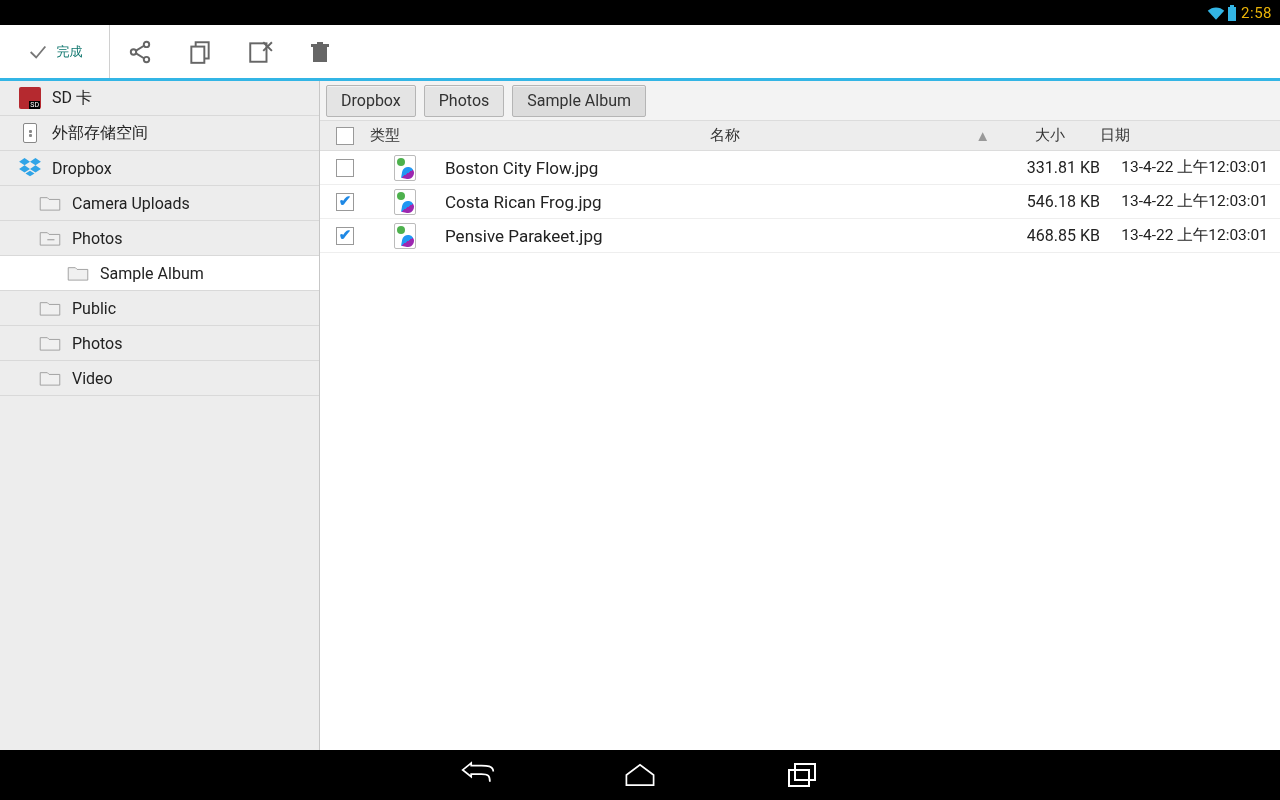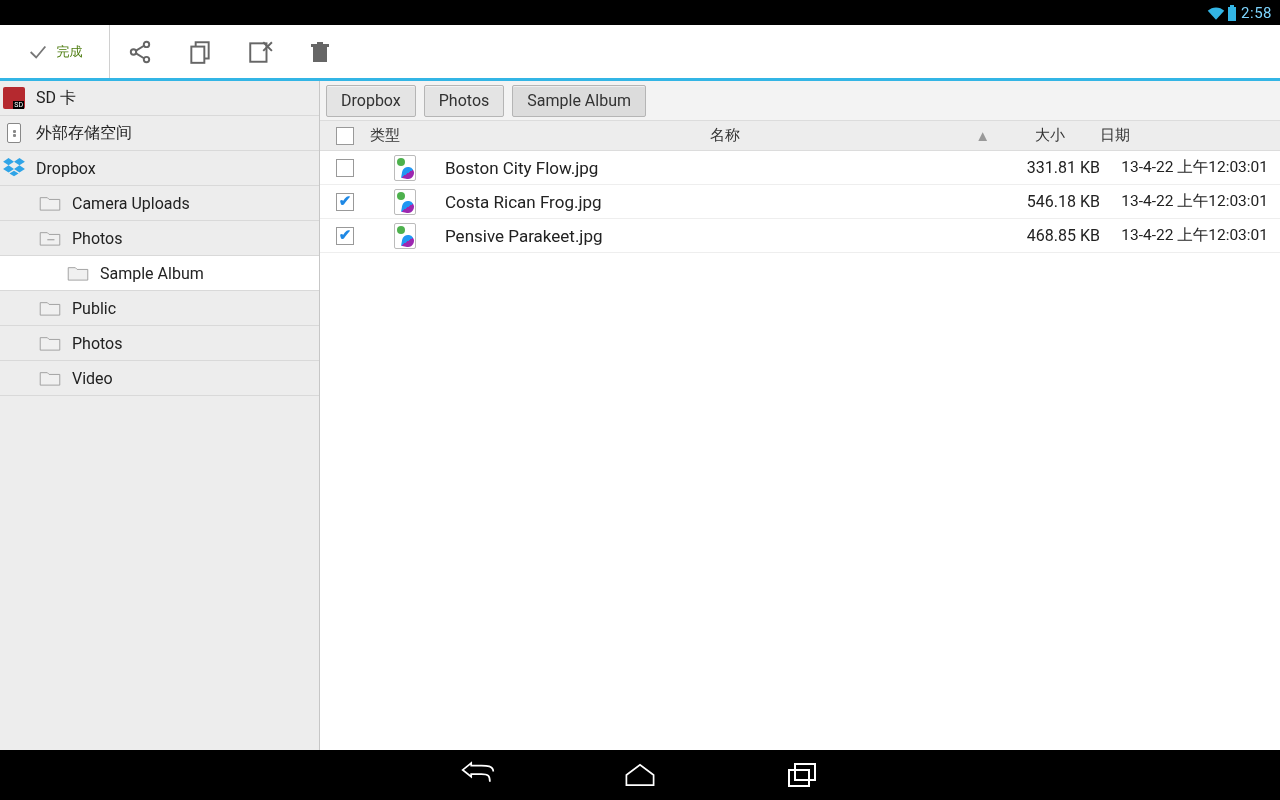--- a/index.html
+++ b/index.html
@@ -1,37 +1,37 @@
 <!DOCTYPE html>
 <html><head>
 <meta charset="utf-8">
 <style>
 * { margin:0; padding:0; box-sizing:border-box; font-family: "Roboto", "Droid Sans", Arial, sans-serif; }
 html,body { width:1280px; height:800px; background:#000; overflow:hidden; }
 
 
-.statusbar { height:25px; background:#000; color:#7dd3fc; display:flex; justify-content:flex-end; align-items:center; padding-right:8px; font-size:15px; gap:2px;}
+.statusbar { height:25px; background:#000; color:#eab308; display:flex; justify-content:flex-end; align-items:center; padding-right:8px; font-size:15px; gap:2px;}
 .statusbar svg { display:block; }
 .statusbar .clock { margin-left:2px; letter-spacing:.5px; }
 
 
 .actionbar { height:56px; background:#fff; border-bottom:3px solid #33b5e5; display:flex; align-items:center; }
 .actionbar .done { width:110px; height:100%; display:flex; align-items:center; justify-content:center; gap:8px; border-right:1px solid #d0d0d0; cursor:pointer;}
 .actionbar .done svg { color:#666; }
-.actionbar .done-label { font-size:13px; color:#4d7c0f; }
+.actionbar .done-label { font-size:13px; color:#0f766e; }
 .actionbar .title { flex:1; padding-left:20px; font-size:18px; color:#333; font-weight:400;}
 .actionbar .actions { display:flex; height:100%; }
 .actionbar .action { width:60px; height:100%; display:flex; align-items:center; justify-content:center; cursor:pointer; color:#666;}
 
 
 .content { display:flex; height:669px; width:1280px; }
 
 
 .sidebar { width:320px; background:#ededed; border-right:1px solid #c7c7c7; height:100%; overflow:auto;}
-.side-item { height:35px; display:flex; align-items:center; padding-left:2px; gap:10px; font-size:16px; color:#222; border-bottom:1px solid #d9d9d9; cursor:pointer;}
+.side-item { height:35px; display:flex; align-items:center; padding-left:18px; gap:10px; font-size:16px; color:#222; border-bottom:1px solid #d9d9d9; cursor:pointer;}
 .side-item.selected { background:#fff; }
 .side-item.child1 { padding-left:38px; }
 .side-item.child2 { padding-left:66px; }
 .side-icon { width:24px; height:20px; display:flex; align-items:center; justify-content:center; }
 .sd-icon { width:22px; height:22px; background:#b5292f; border-radius:2px; position:relative; }
 .sd-icon::after { content:"SD"; position:absolute; bottom:0; right:1px; font-size:7px; color:#fff; background:#000; padding:0 1px;}
 .usb-icon { width:14px; height:20px; border:1px solid #888; border-radius:2px; background:#fff; display:flex; flex-direction:column; align-items:center; justify-content:center; gap:1px;}
 .usb-icon::before,.usb-icon::after{content:"";width:3px;height:3px;background:#888;border-radius:1px;}
 .folder-icon svg, .side-icon svg { display:block; }
 

